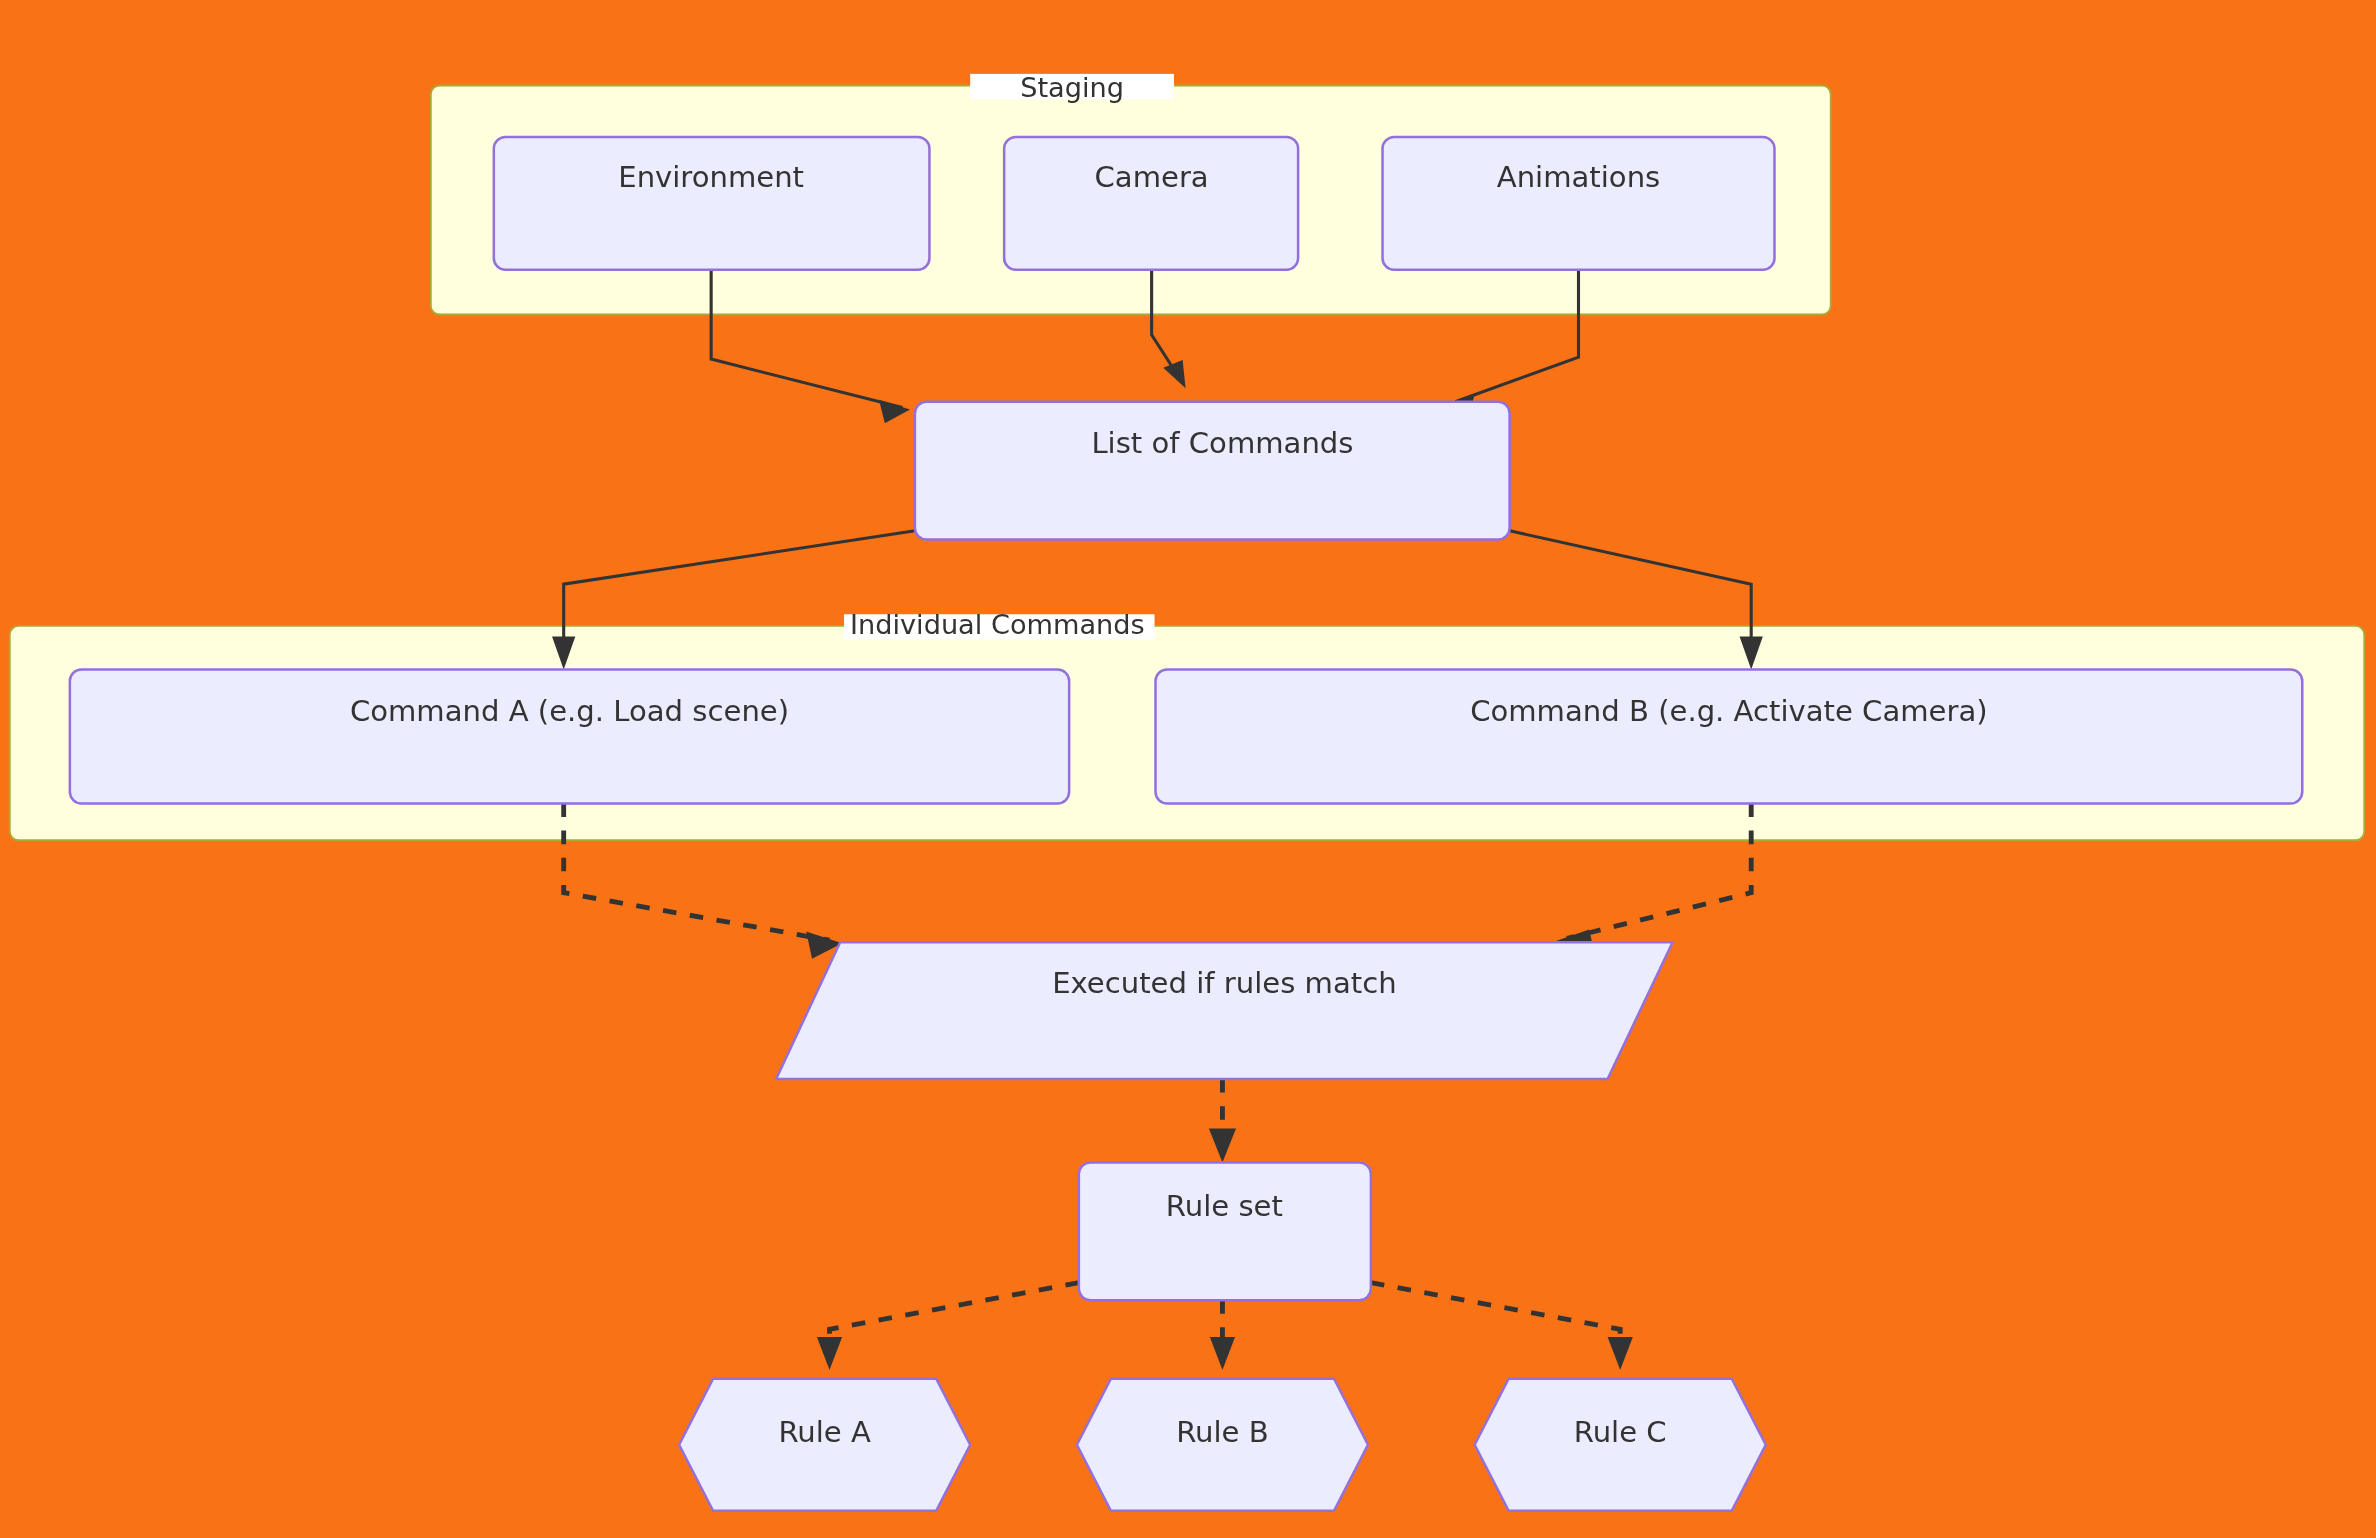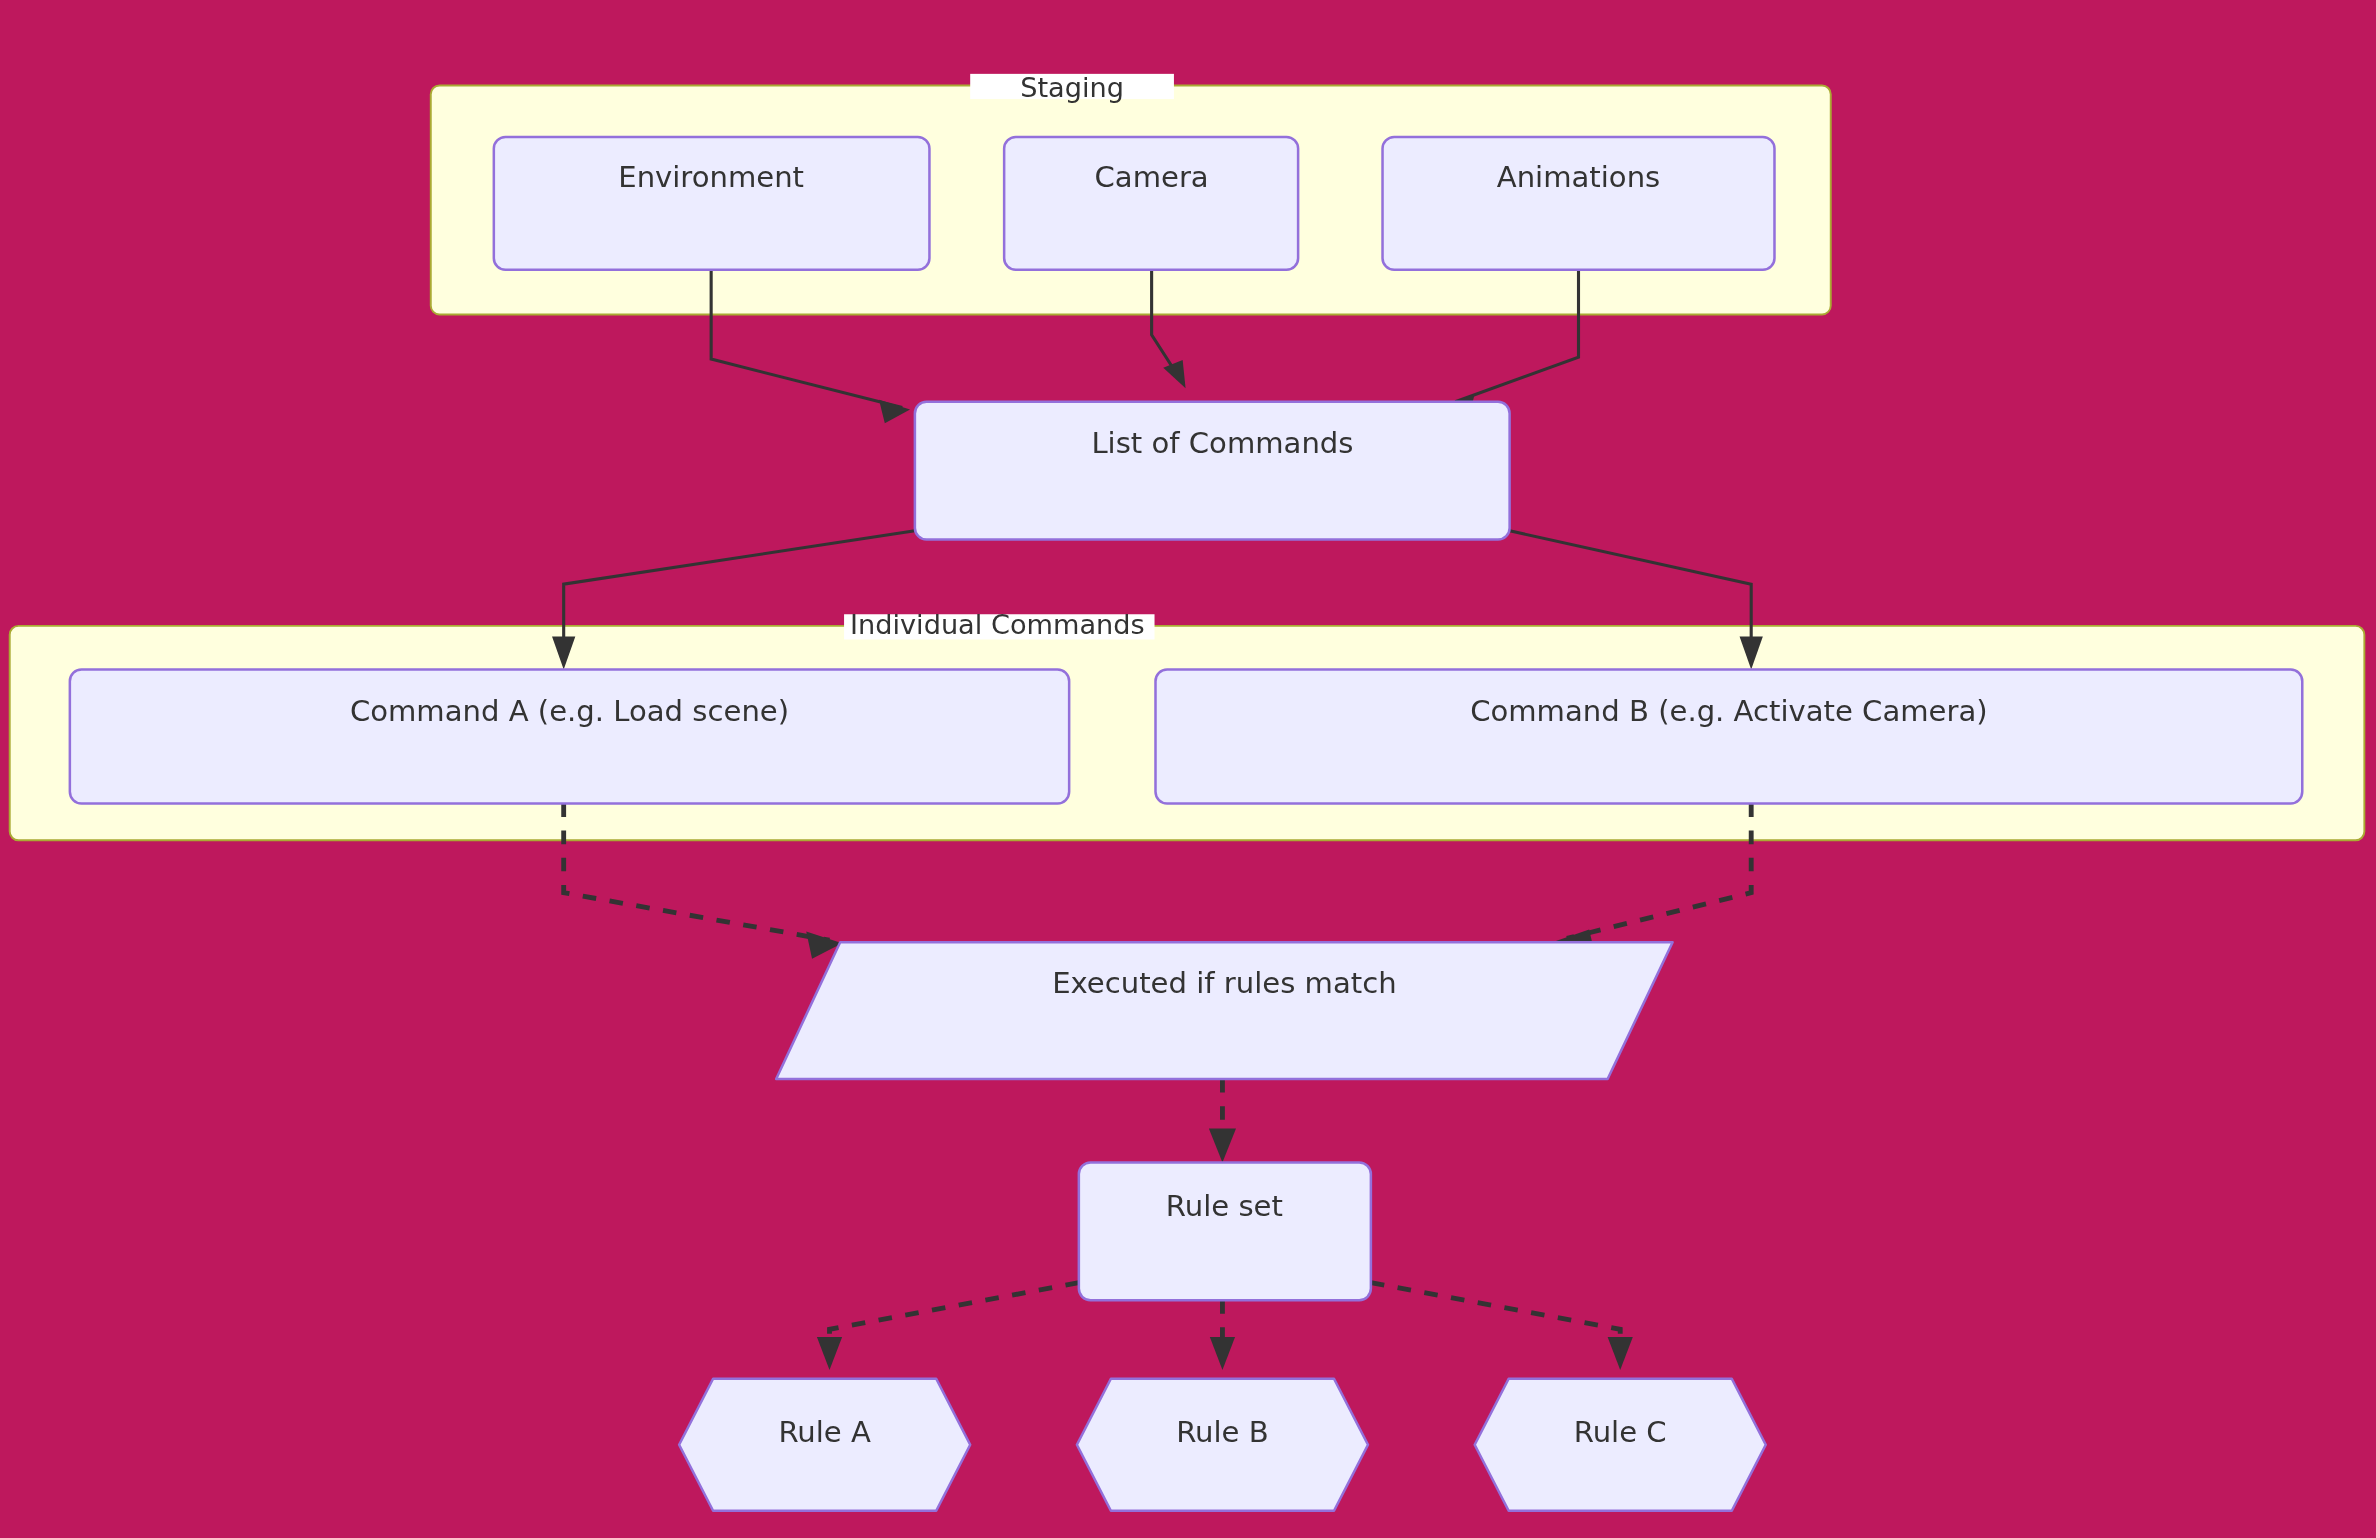--- a/index.html
+++ b/index.html
@@ -10,21 +10,21 @@
   body {
     width: 2376px;
     height: 1538px;
     font-family: "DejaVu Sans", sans-serif;
     overflow: hidden;
   }
   #diagram-root {
     position: relative;
     width: 2376px;
     height: 1538px;
-    background: #be185d;
+    background: #f97316;
   }
   svg.diagram-canvas {
     position: absolute;
     top: 0;
     left: 0;
     width: 2376px;
     height: 1538px;
     display: block;
   }
   .cluster-rect {

